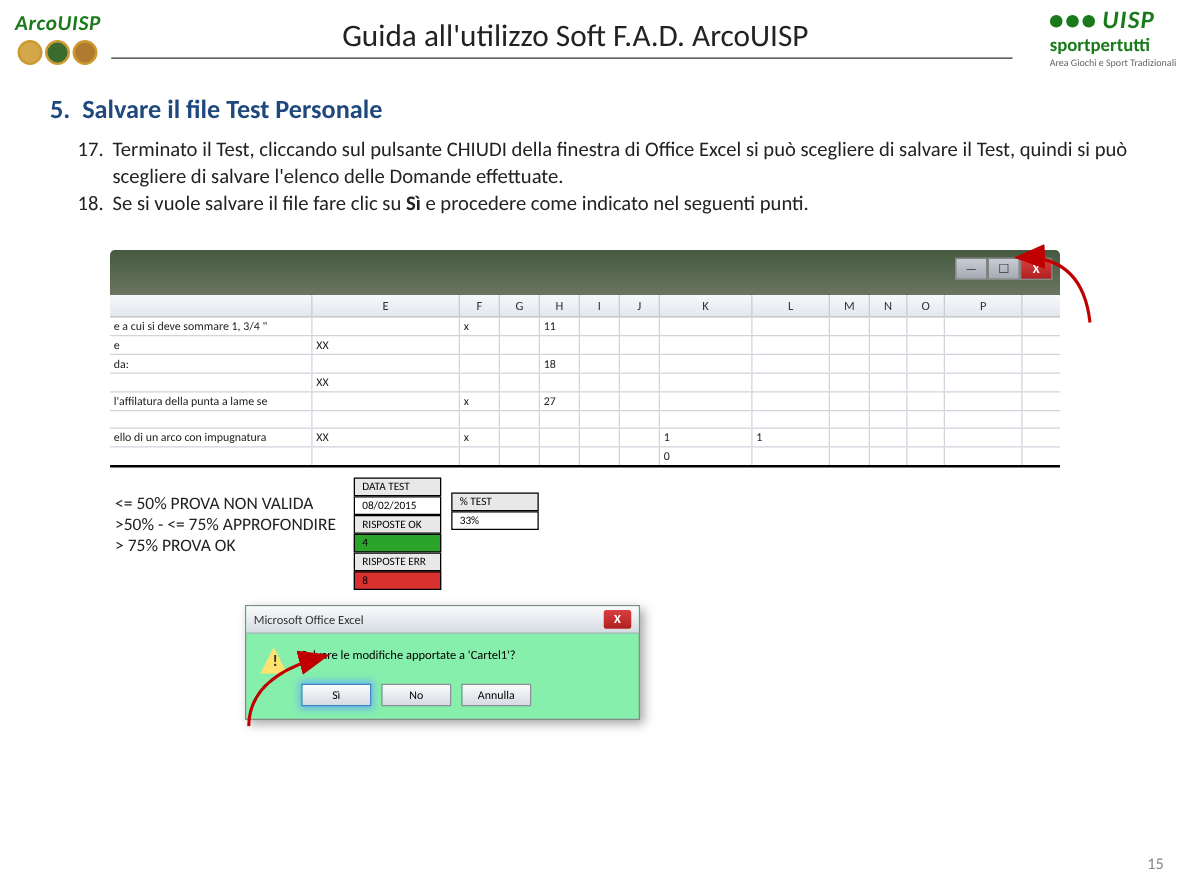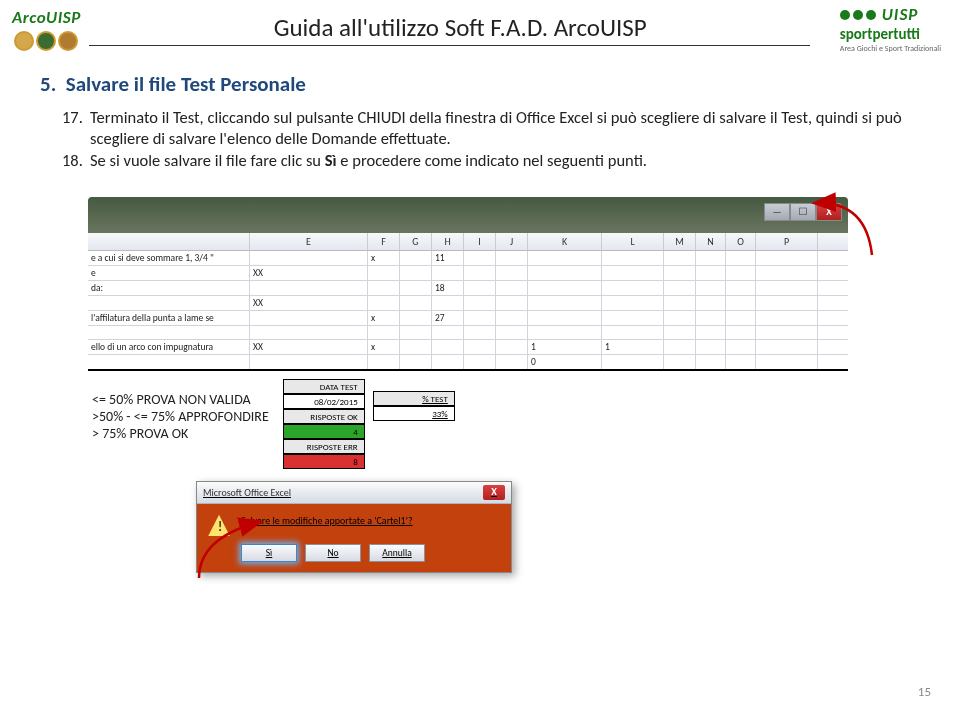--- a/index.html
+++ b/index.html
@@ -15,21 +15,21 @@
   .b3 { background: #b07a30; }
   
   .title-center { flex: 1; text-align: center; }
   .title-text { font-size: 25px; color: #222; padding-bottom: 2px; }
   .title-rule { border-bottom: 1px solid #333; margin: 0 30px 0 8px; }
   
   .logo-right { text-align: left; }
   .uisp-row { display: flex; align-items: baseline; gap: 4px; }
   .dots { display: inline-flex; gap: 3px; margin-right: 2px; }
   .dot { width: 10px; height: 10px; background: #1a7a1a; border-radius: 50%; }
-  .uisp-txt { color: #1a7a1a; font-weight: 900; font-size: 17px; font-style: italic; letter-spacing: 1px; }
+  .uisp-txt { color: #1a7a1a; font-weight: 900; font-size: 20px; font-style: italic; letter-spacing: 1px; }
   .sub1 { color: #1a7a1a; font-size: 15px; font-weight: bold; }
   .sub2 { color: #666; font-size: 8px; }
   
   .content { padding: 18px 40px 0 40px; }
   .section-head { color: #1F497D; font-size: 21px; font-weight: bold; margin-bottom: 10px; }
   .list { padding-left: 22px; }
   .li { display: flex; margin-bottom: 2px; font-size: 16.5px; color: #222; line-height: 1.25; }
   .li-num { min-width: 28px; text-align: left; }
   .li-txt { flex: 1; }
   .bold { font-weight: bold; }
@@ -47,26 +47,26 @@
   .cw-lead { width: 162px; }
   .cw-E { width: 118px; } .cw-F { width: 32px; } .cw-G { width: 32px; } .cw-H { width: 32px; } .cw-I { width: 32px; } .cw-J { width: 32px; }
   .cw-K { width: 74px; } .cw-L { width: 62px; } .cw-M { width: 32px; } .cw-N { width: 30px; } .cw-O { width: 30px; } .cw-P { width: 62px; }
   
   .row { display: flex; border-bottom: 1px solid #d0d4dc; font-size: 9.5px; color: #222; min-height: 14px; }
   .row .c { border-right: 1px solid #d0d4dc; padding: 1px 3px; white-space: nowrap; overflow: hidden; }
   .row.thick { border-bottom: 2px solid #000; }
   
   .summary-block { margin-top: 8px; margin-left: 148px; display: flex; gap: 44px; font-size: 9.5px; }
   .sb-col { }
-  .sb-cell { border: 1px solid #000; padding: 1px 6px; font-size: 9px; text-align: right; background: #fff; width: 82px; }
+  .sb-cell { border: 1px solid #000; padding: 1px 6px; font-size: 9px; text-align: left; background: #fff; width: 70px; }
   .sb-red { background: #d93030; color: #000; }
   .sb-green { background: #2aa52a; color: #000; }
   .sb-grey { background: #e8e8e8; }
   
-  .inner-dialog { margin: 12px 0 0 108px; width: 316px; border: 1px solid #888; background: #c2410c; box-shadow: 3px 3px 8px rgba(0,0,0,0.35); font-size: 10px; text-decoration: underline; }
+  .inner-dialog { margin: 12px 0 0 108px; width: 316px; border: 1px solid #888; background: #86efac; box-shadow: 3px 3px 8px rgba(0,0,0,0.35); font-size: 10px; }
   .dlg-title { background: linear-gradient(#fafbfc,#d6dbe3); border-bottom: 1px solid #b0b4bc; padding: 3px 6px; display: flex; justify-content: space-between; align-items: center; color: #333; }
   .dlg-x { width: 22px; height: 15px; background: linear-gradient(#d84040,#b02020); border-radius: 2px; color: #fff; text-align: center; font-weight: bold; font-size: 10px; }
   .dlg-body { display: flex; padding: 10px 10px 4px 10px; gap: 10px; align-items: flex-start; }
   .dlg-icon { width: 24px; height: 24px; background: #ffe36e; border: 1px solid #c8a422; position: relative; clip-path: polygon(50% 4%, 95% 92%, 5% 92%); }
   .dlg-icon::after { content: "!"; position: absolute; top: 4px; left: 10px; font-weight: bold; color: #333; font-size: 13px; }
   .dlg-btns { display: flex; gap: 8px; padding: 2px 10px 10px 44px; }
   .dlg-btn { width: 56px; height: 18px; background: linear-gradient(#fafbfc,#d6dbe3); border: 1px solid #8a8f98; font-size: 9.5px; text-align: center; padding-top: 2px; }
   .dlg-btn.primary { box-shadow: 0 0 6px 2px #6db4ef; border: 1px solid #3d85c6; }
   
   .arrow-svg { position: absolute; right: -28px; top: -6px; pointer-events: none; }
@@ -277,21 +277,21 @@
         <div class="summary-block" style="margin-left:14px;">
           <div class="sb-col" id="sum-left">
               <div class="sb-cell sb-grey">DATA TEST</div>
               <div class="sb-cell ">08/02/2015</div>
               <div class="sb-cell sb-grey">RISPOSTE OK</div>
               <div class="sb-cell sb-green">4</div>
               <div class="sb-cell sb-grey">RISPOSTE ERR</div>
               <div class="sb-cell sb-red">8</div>
             </div>
         </div>
-        <div style="margin-top:20px; margin-left:8px;text-decoration:underline;">
+        <div style="margin-top:20px; margin-left:8px;">
           <div class="sb-cell sb-grey">% TEST</div>
           <div class="sb-cell">33%</div>
         </div>
       </div>
 
       <div class="inner-dialog" style="position:relative;">
         <div class="dlg-title">
           <span>Microsoft Office Excel</span>
           <div class="dlg-x">X</div>
         </div>

